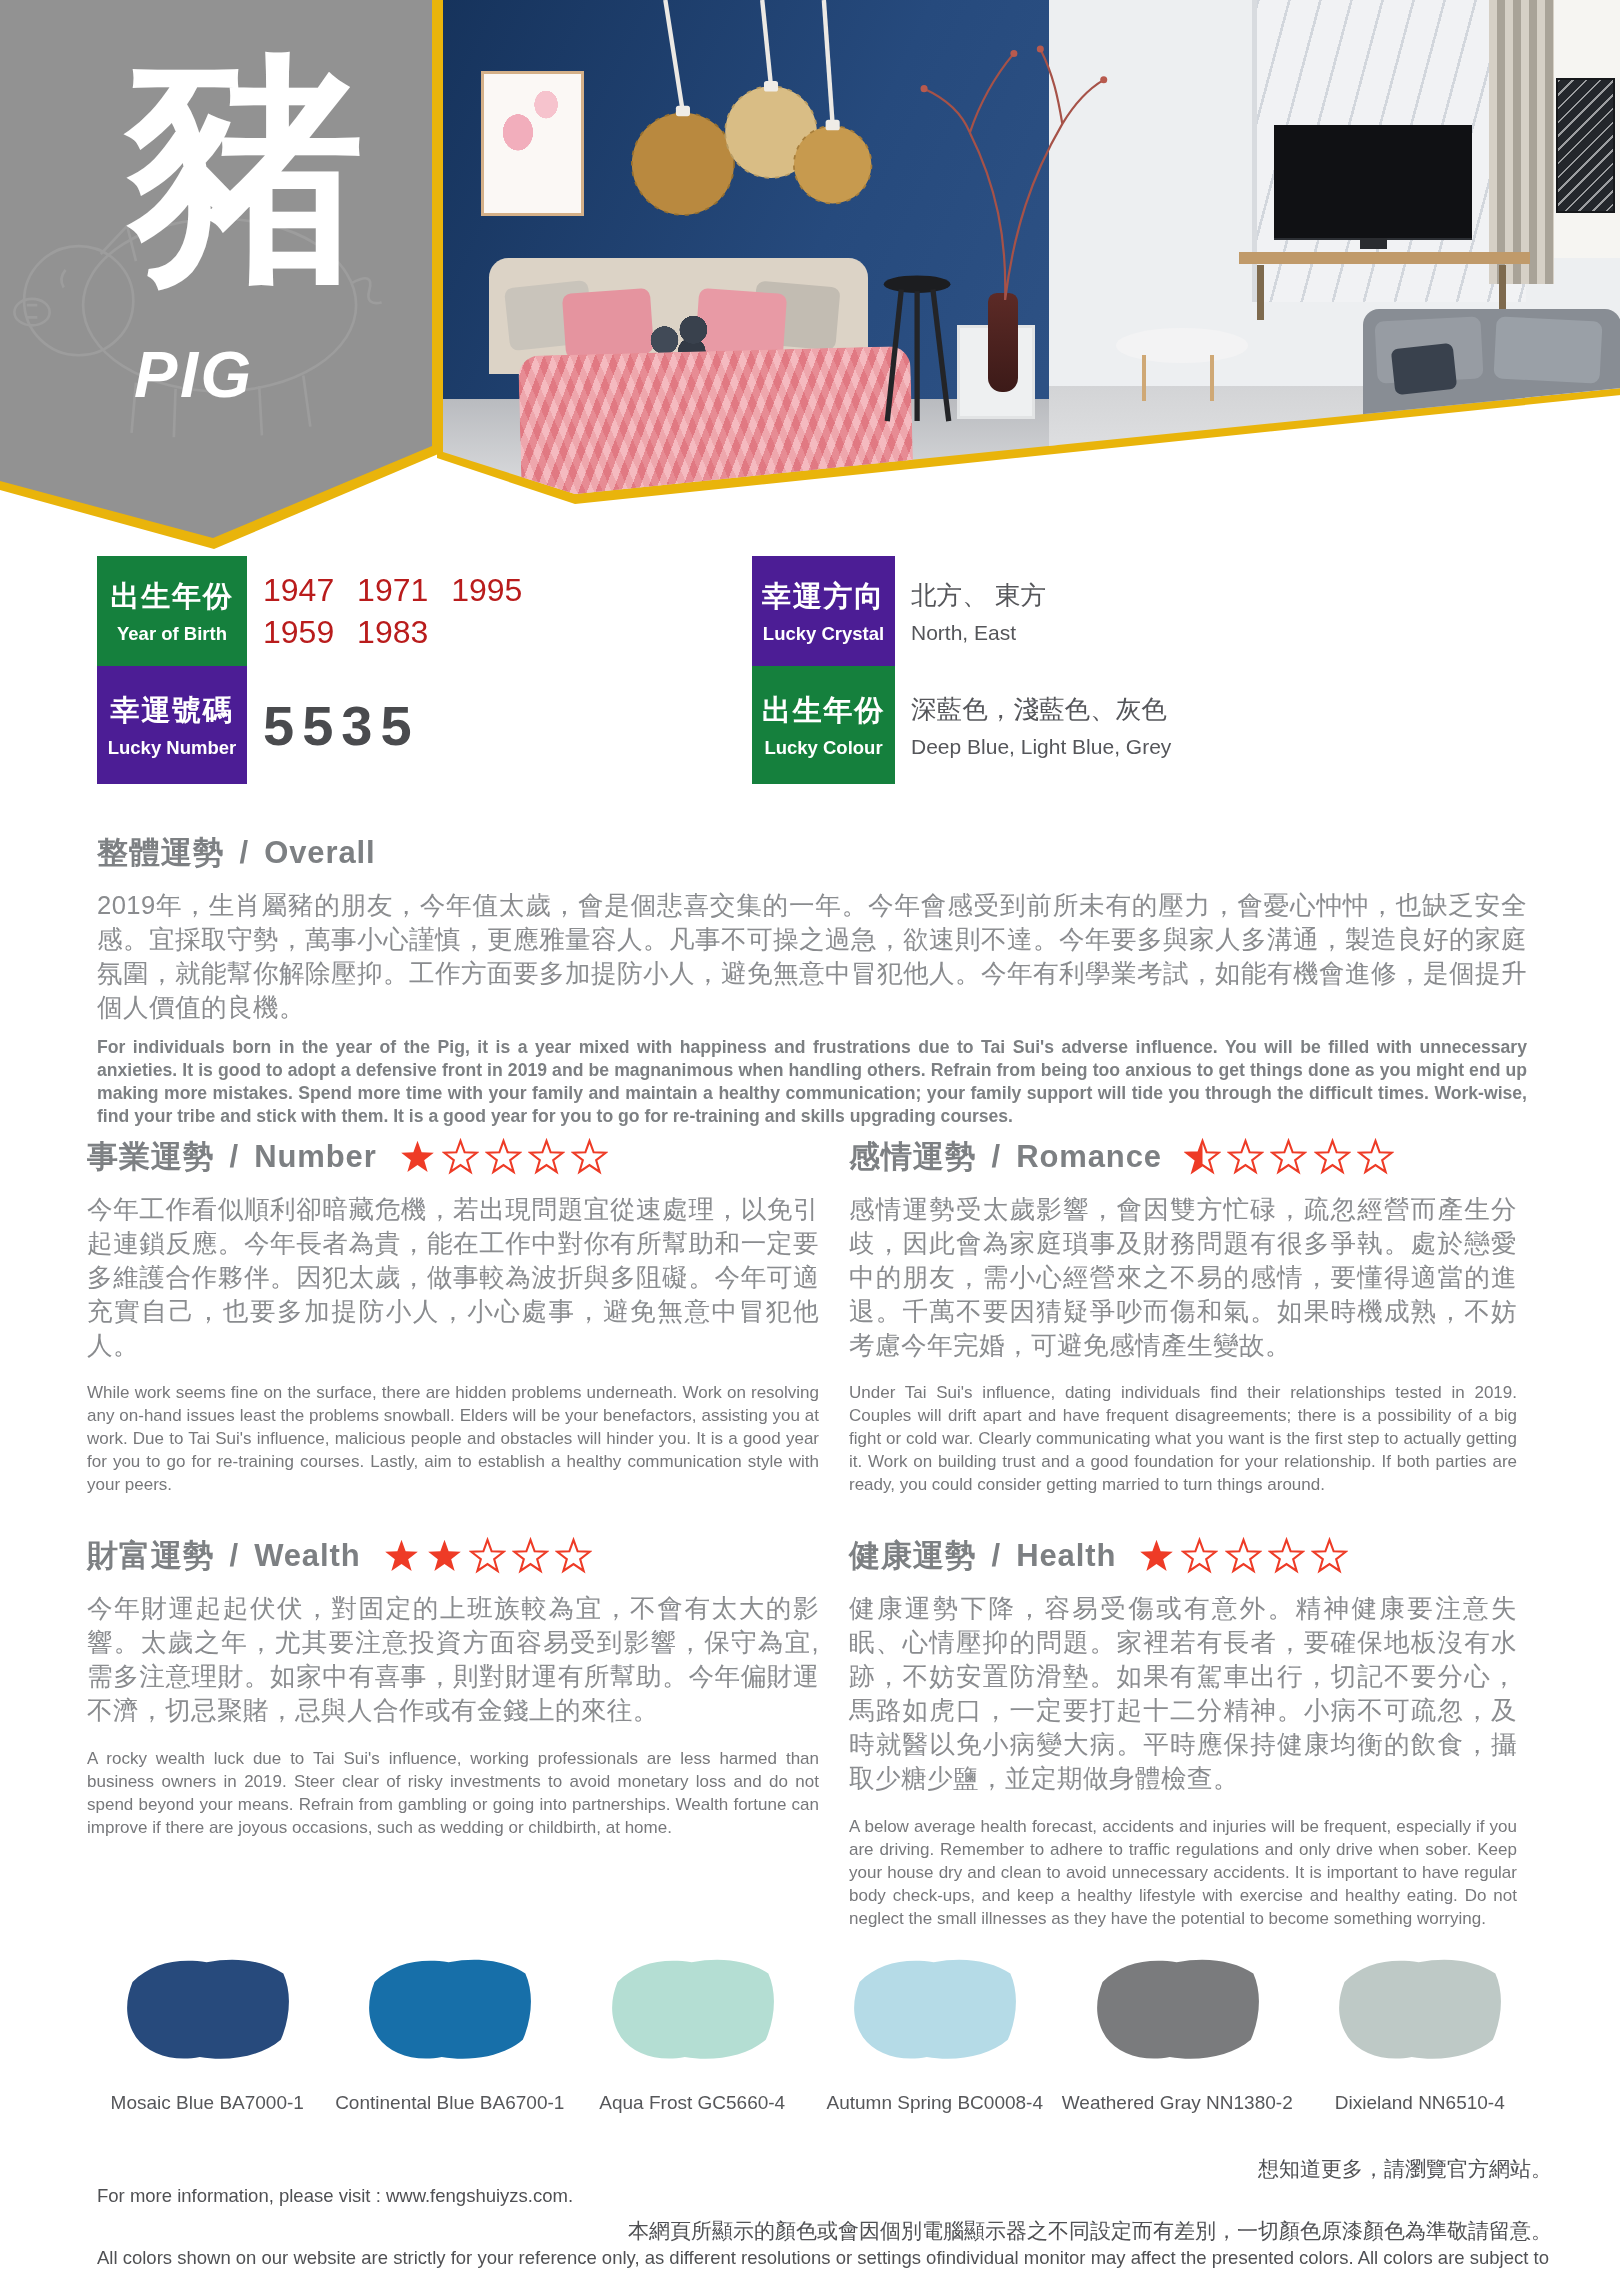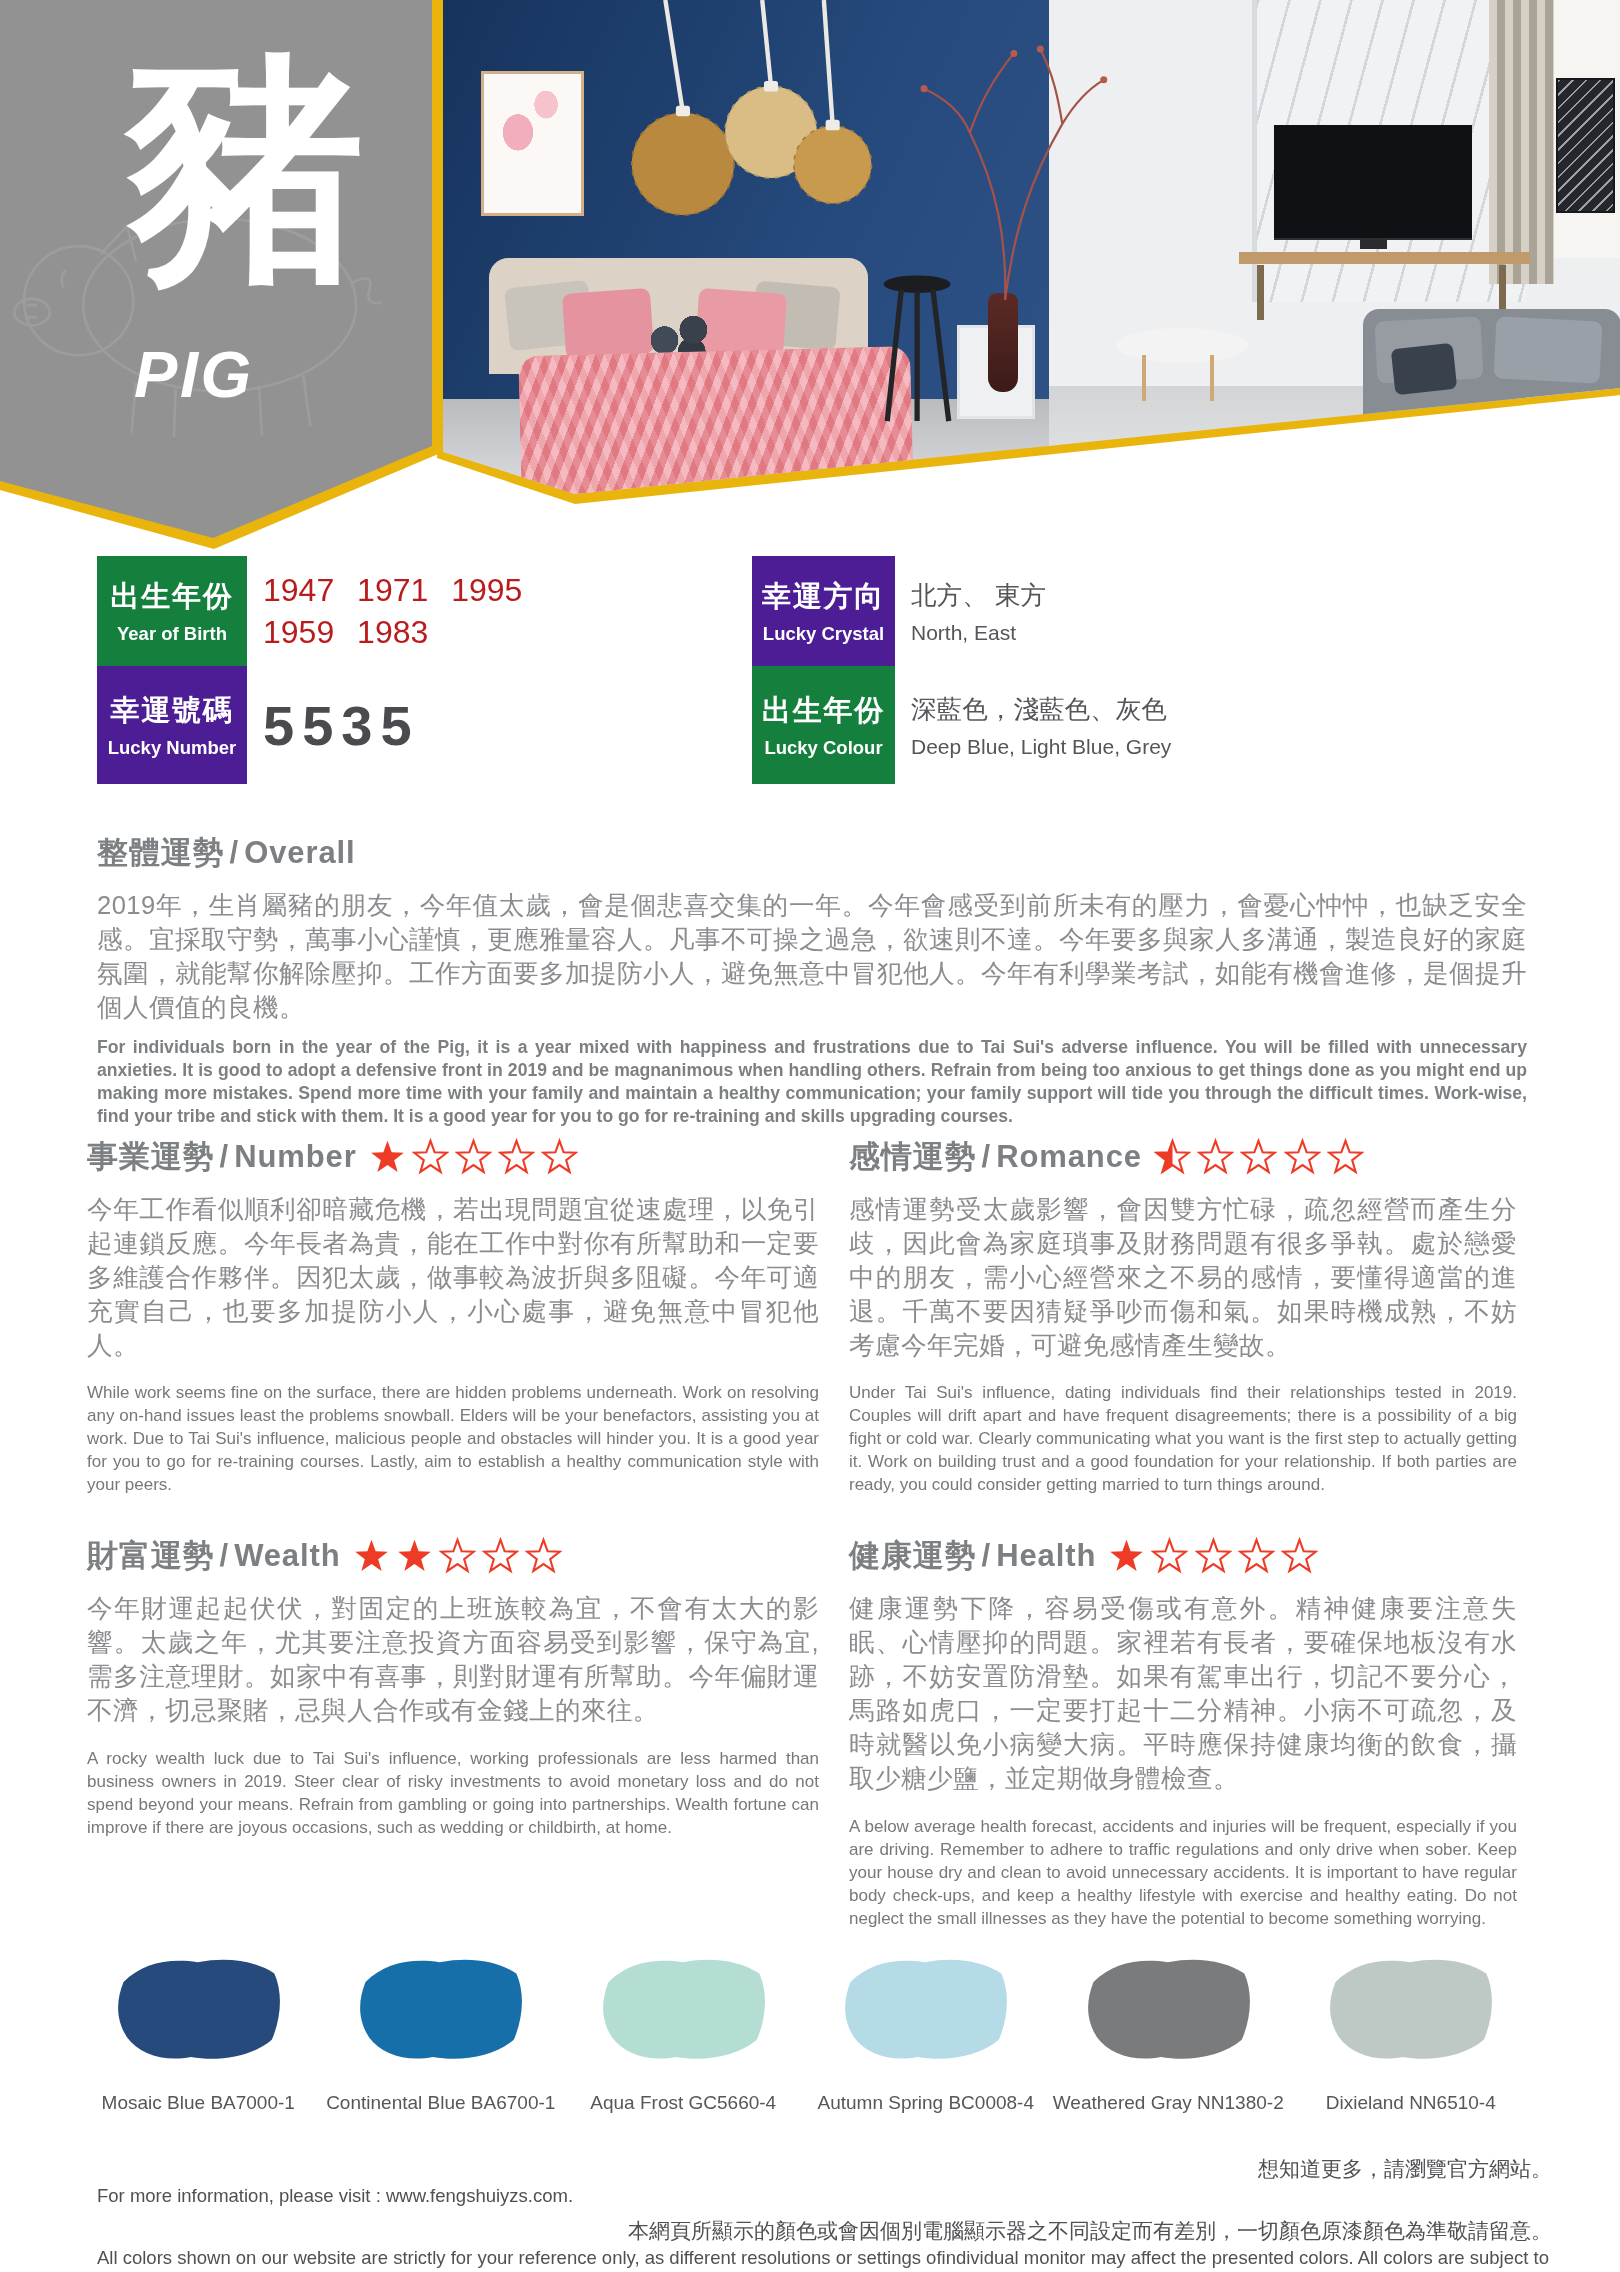--- a/index.html
+++ b/index.html
@@ -79,32 +79,32 @@
   .box-dark{background:#4c1d95;}
   .lbl-zh{font-size:29px;letter-spacing:1.8px;font-weight:bold;}
   .lbl-en{font-size:18.5px;margin-top:6.2px;font-weight:bold;}
   .ival{display:flex;flex-direction:column;justify-content:center;padding-left:16px;color:#55565a;}
   .years{font-size:32px;line-height:42px;word-spacing:14px;color:#b91c1c;}
   .lucky-num{font-size:56px;font-weight:bold;letter-spacing:8px;color:#4a4b4e;}
   .v-zh{font-size:25.6px;color:#55565a;}
   .v-en{font-size:21px;margin-top:8px;color:#55565a;}
   
   .overall{position:absolute;left:97px;top:832px;width:1430px;}
-  .sec-head{display:flex;align-items:center;gap:5px;}
+  .sec-head{display:flex;align-items:center;gap:15px;}
   .h-zh,.h-en,.h-sep{font-size:31px;font-weight:bold;color:#7d8083;letter-spacing:0.9px;}
   .body-zh{font-size:25.6px;line-height:34px;color:#8a8c8f;text-align:justify;margin-top:14px;letter-spacing:0.4px;}
   .overall-en{font-size:17.6px;line-height:23px;color:#7d8083;font-weight:bold;text-align:justify;margin-top:12.3px;}
   
   .sections{position:absolute;left:87px;top:1136px;width:1430px;display:grid;
     grid-template-columns:732px 668px;column-gap:30px;row-gap:39px;align-items:start;}
   .body-en{font-size:17px;line-height:23px;color:#77787b;text-align:justify;margin-top:19.4px;}
   .stars{display:flex;gap:6.2px;margin-left:7px;margin-top:1.8px;}
   .star{display:block;}
   
-  .swatches{position:absolute;left:77px;top:1951px;width:1455px;display:grid;grid-template-columns:repeat(6,1fr);}
+  .swatches{position:absolute;left:86px;top:1951px;width:1455px;display:grid;grid-template-columns:repeat(6,1fr);}
   .swatch{text-align:center;}
   .swatch-label{font-size:19px;color:#56575a;margin-top:19.4px;}
   
   .footer{position:absolute;left:97px;top:2155px;width:1455px;color:#4f5053;}
   .f-zh{font-size:21px;line-height:28px;text-align:right;}
   .f-en{font-size:18.5px;line-height:25px;}
   .f-gap{margin-top:8.8px;}
 </style>
 </head>
 <body>

